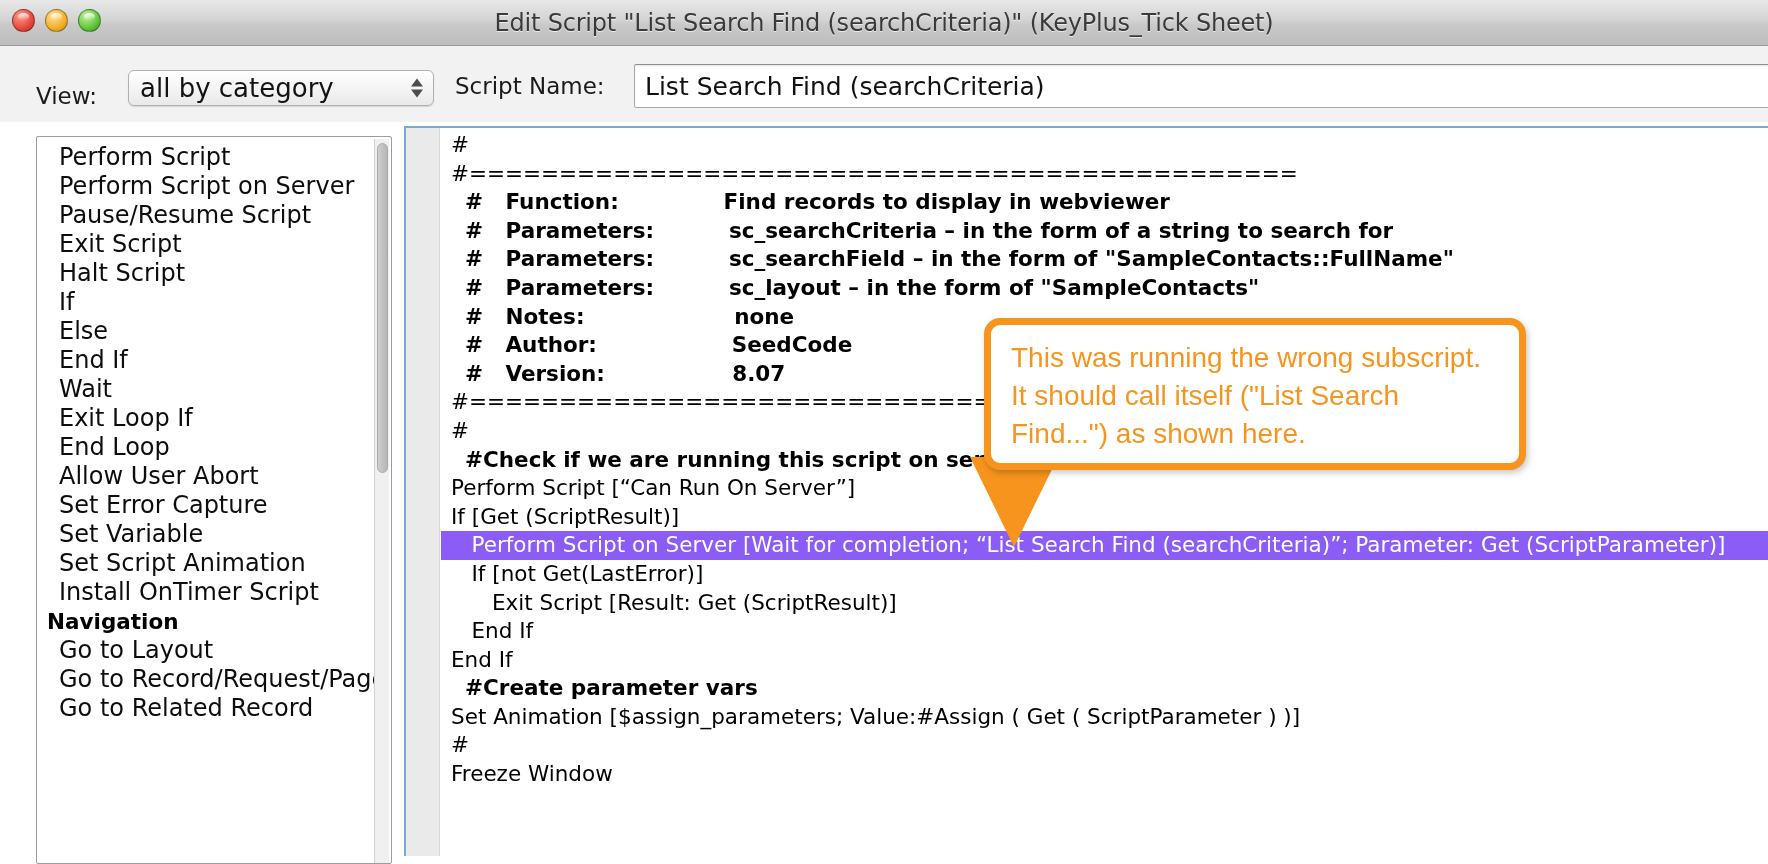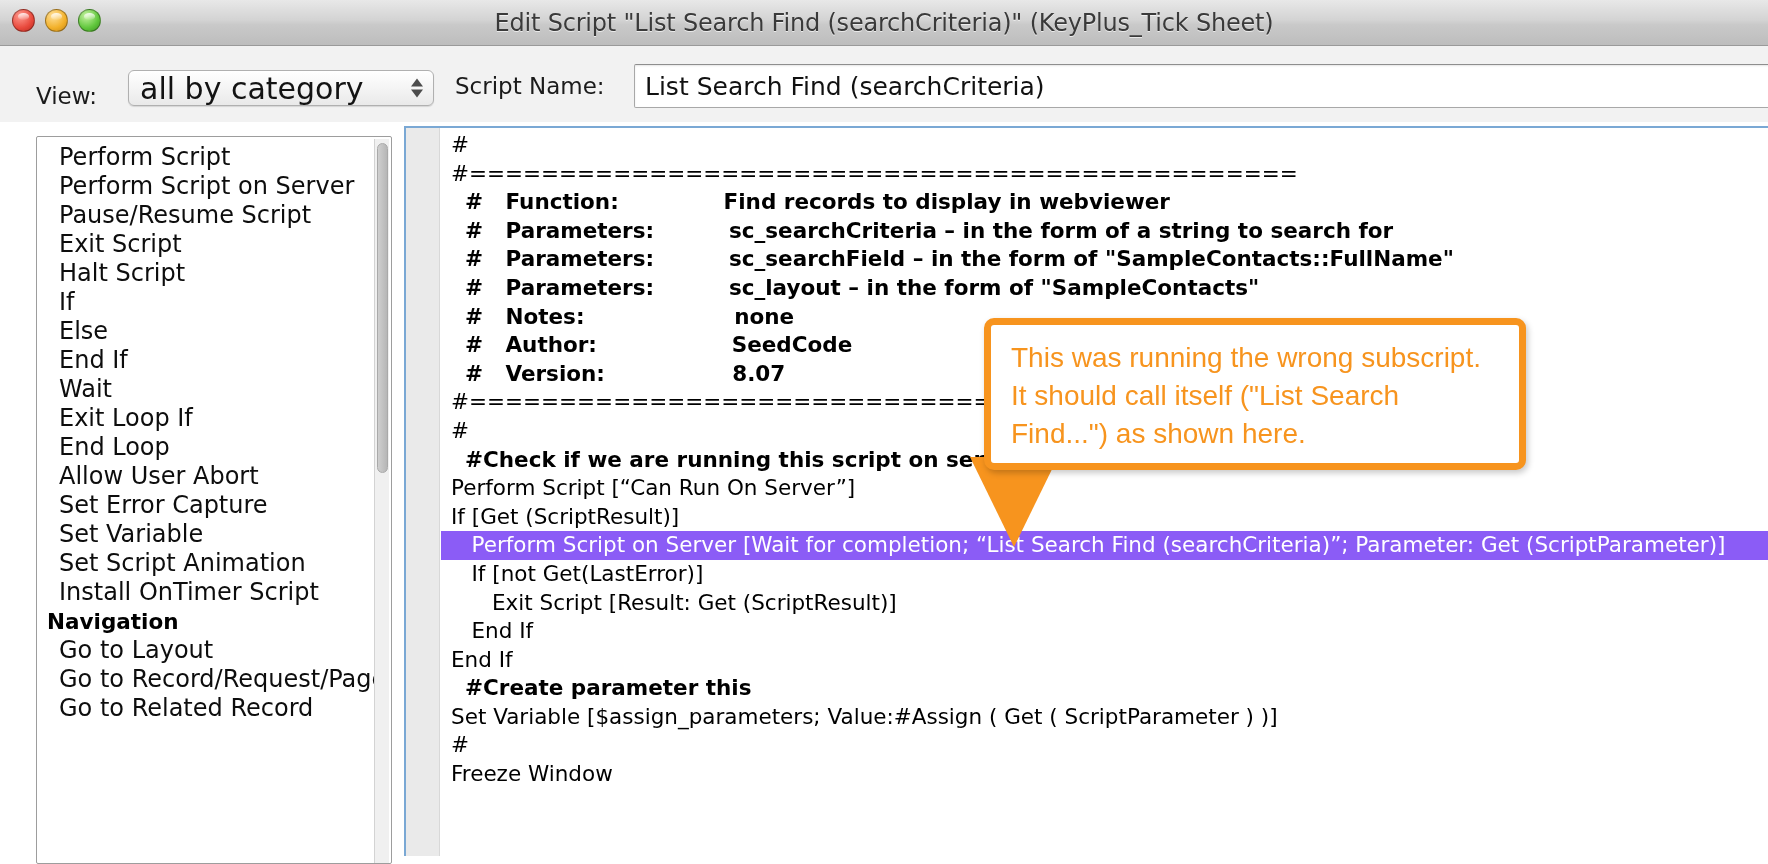--- a/index.html
+++ b/index.html
@@ -69,21 +69,21 @@
   .view-select {
     position: absolute; left: 128px; top: 24px;
     width: 306px; height: 36px;
     background: linear-gradient(to bottom, #ffffff 0%, #f4f4f4 52%, #e9e9e9 100%);
     border: 1px solid #b0b0b0;
     border-radius: 6px;
     box-shadow: 0 1px 1px rgba(0,0,0,0.12);
     display: flex; align-items: center;
   }
   .view-select-value {
-    font-size: 30px; color: #131313; padding-left: 11px;
+    font-size: 26px; color: #131313; padding-left: 11px;
     font-family: "DejaVu Sans", sans-serif;
     white-space: nowrap;
   }
   .stepper {
     position: absolute; right: 10px; top: 50%;
     transform: translateY(-50%);
     display: flex; flex-direction: column; gap: 3px;
     align-items: center;
   }
   .stepper .up, .stepper .down {
@@ -192,21 +192,21 @@
     color: #ffffff;
     font-weight: normal;
   }
 
   
   .callout {
     position: absolute; left: 984px; top: 318px;
     width: 542px; height: 152px;
     background: #ffffff;
     border: 7px solid #f7941e;
-    border-radius: 10px;
+    border-radius: 16px;
     padding: 14px 18px 0 20px;
     box-shadow: 2px 3px 6px rgba(0,0,0,0.22);
     z-index: 20;
   }
   .callout-text {
     font-size: 28px;
     line-height: 38px;
     color: #f7941e;
     font-family: "Liberation Sans", sans-serif;
     white-space: pre-wrap;
@@ -300,22 +300,22 @@
         <div class="line">#==============================================</div>
         <div class="line">#</div>
         <div class="line bold">#Check if we are running this script on server</div>
         <div class="line">Perform Script [“Can Run On Server”]</div>
         <div class="line">If [Get (ScriptResult)]</div>
         <div class="line sel">   Perform Script on Server [Wait for completion; “List Search Find (searchCriteria)”; Parameter: Get (ScriptParameter)]</div>
         <div class="line">   If [not Get(LastError)]</div>
         <div class="line">      Exit Script [Result: Get (ScriptResult)]</div>
         <div class="line">   End If</div>
         <div class="line">End If</div>
-        <div class="line bold">#Create parameter this</div>
-        <div class="line">Set Variable [$assign_parameters; Value:#Assign ( Get ( ScriptParameter ) )]</div>
+        <div class="line bold">#Create parameter vars</div>
+        <div class="line">Set Animation [$assign_parameters; Value:#Assign ( Get ( ScriptParameter ) )]</div>
         <div class="line">#</div>
         <div class="line">Freeze Window</div>
       </div>
   </div>
 
   <div class="clip-bottom"></div>
 
   <svg class="callout-tail" viewBox="0 0 120 95">
     <polygon points="8,2 96,2 52,92" fill="#f7941e"></polygon>
   </svg>

